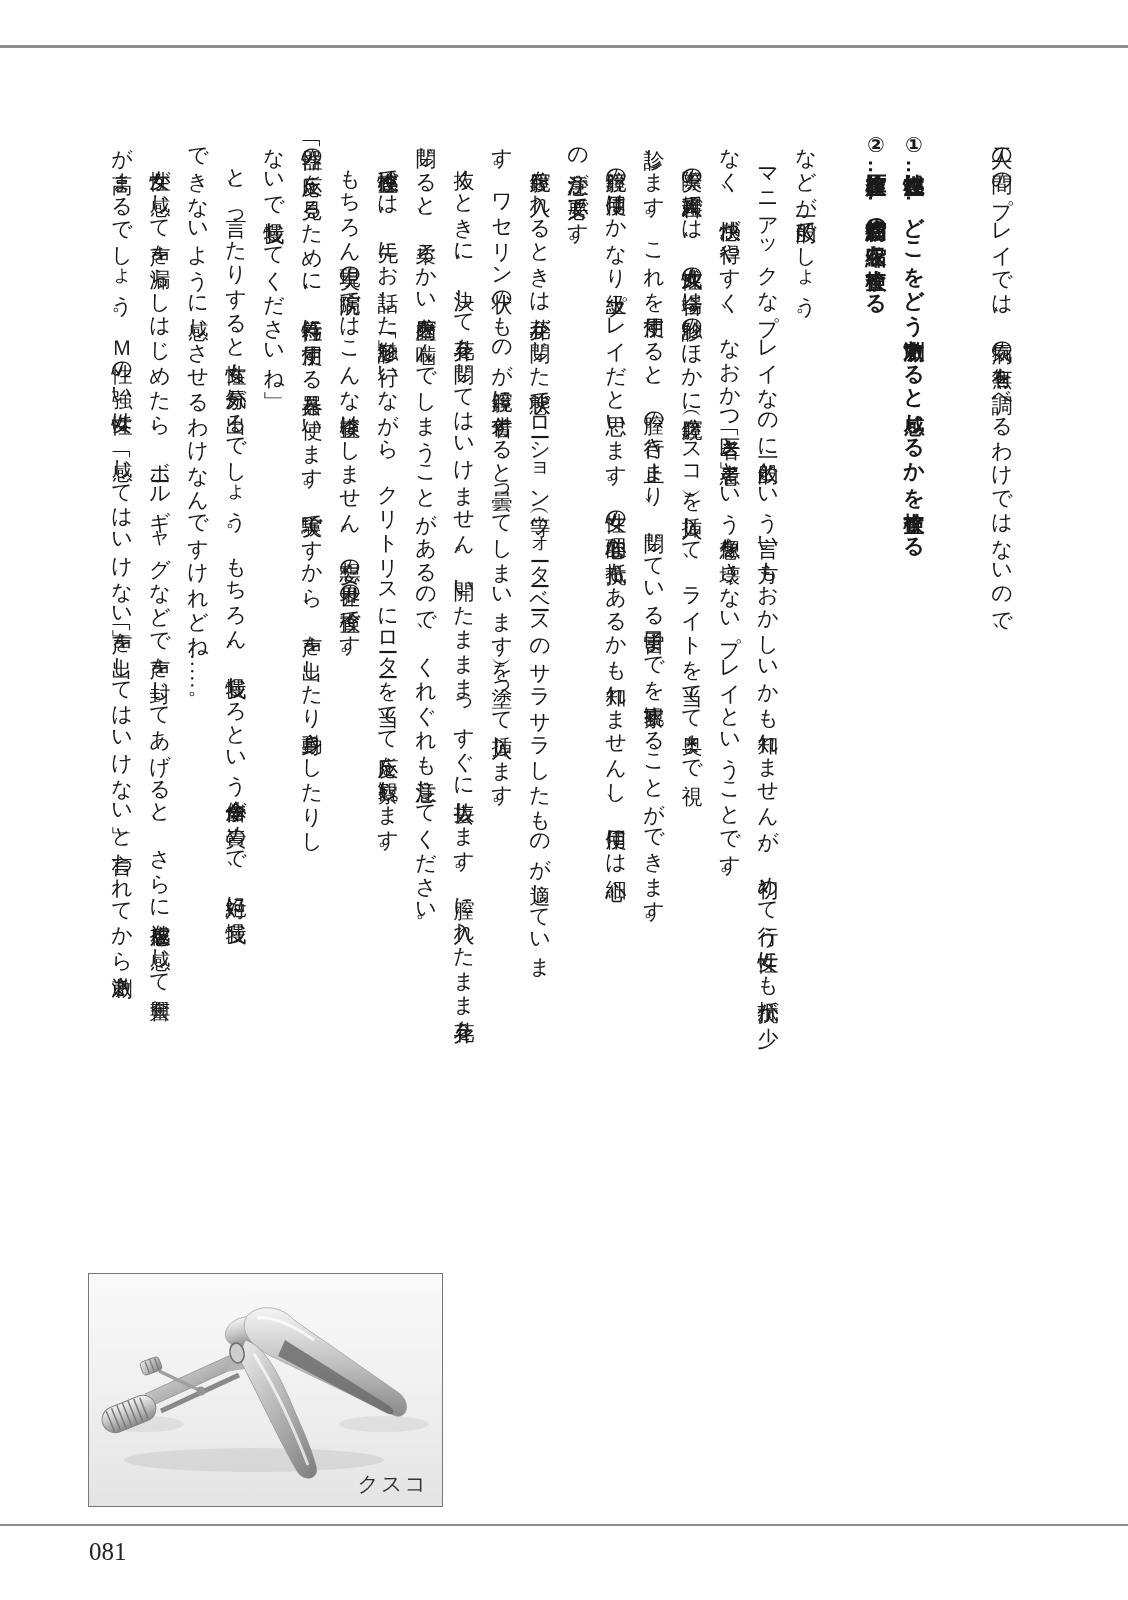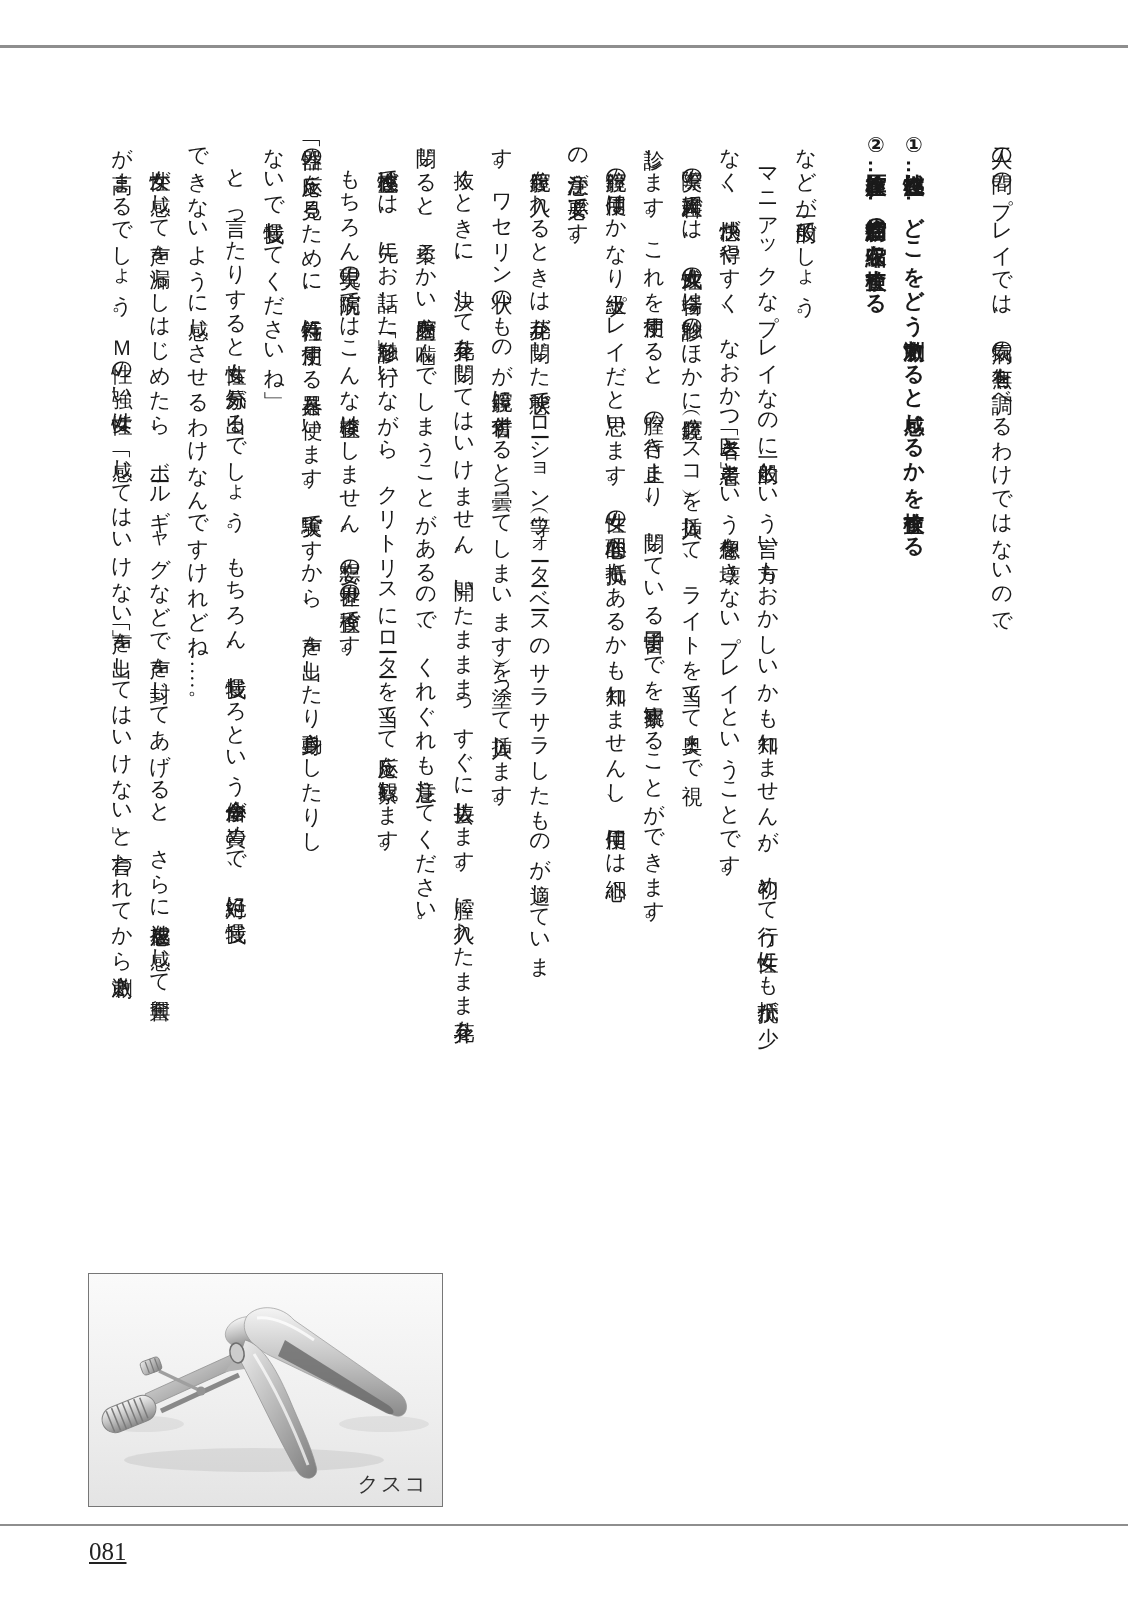--- a/index.html
+++ b/index.html
@@ -58,21 +58,20 @@
     font-size:21px;
     letter-spacing:2px;
     color:#333;
   }
   .page-number{
     position:absolute;
     left:89px;top:1538px;
     font-size:25px;
     color:#222;
     font-family:"Liberation Serif","DejaVu Serif",serif;
-    text-decoration:underline;
   }
 </style>
 </head>
 <body>
 
 <div class="page">
 
   <div class="rule rule-top"></div>
 
   <div>

